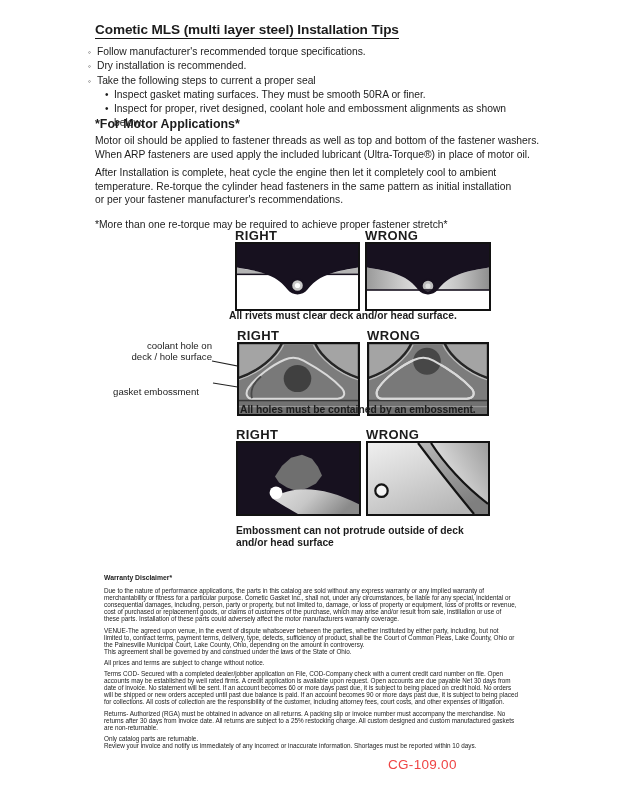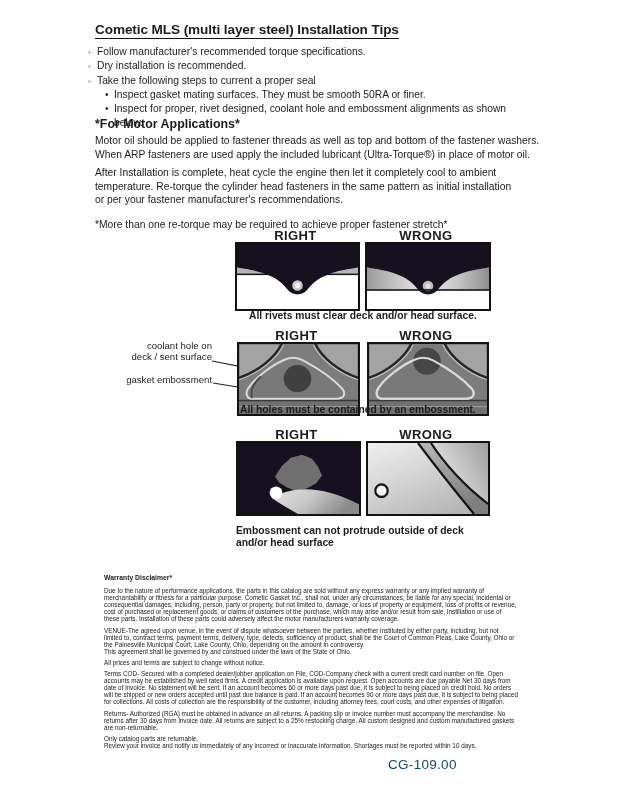--- a/index.html
+++ b/index.html
@@ -15,32 +15,32 @@
   .tip-marker{width:9px;font-size:8.5px;line-height:14.3px;}
   .sub{padding-left:17px;}
   .sub .tip-marker{font-size:10px;}
   
   #diesel-heading{left:95px;top:117px;font-size:12.4px;font-weight:bold;}
   .para{left:95px;font-size:10.3px;line-height:13.6px;width:450px;}
   #para1{top:134px;}
   #para2{top:166px;}
   #note{top:207px;margin-top:11px;}
   
-  .fig-label{font-size:13px;font-weight:700;letter-spacing:0.4px;text-align:center;}
+  .fig-label{font-size:13px;font-weight:700;letter-spacing:0.4px;text-align:left;}
   .fig-box{border:2.2px solid #121212;background:#fff;}
   .fig-box svg{display:block;width:100%;height:100%;}
   .fig-caption{font-size:10.3px;font-weight:bold;line-height:12.4px;}
   .side-label{font-size:9.6px;line-height:11.2px;text-align:right;width:112px;left:100px;}
   
   #disclaimer{left:104px;top:574px;width:414px;font-size:6.35px;line-height:7.1px;color:#222;}
   #disclaimer-heading{font-weight:bold;font-size:6.8px;margin-bottom:6px;}
   .dp{margin:0 0 4px 0;}
   .dp.tight{margin-bottom:0;}
   
-  #page-code{left:388px;top:757px;font-size:13.5px;letter-spacing:0.3px;color:#0c4a6e;}
+  #page-code{left:388px;top:757px;font-size:13.5px;letter-spacing:0.3px;color:#ef4444;}
 </style>
 </head>
 <body>
 
 <div id="page">
 
   <div class="abs" id="title">Cometic MLS (multi layer steel) Installation Tips</div>
 
   <div class="abs" id="tips">
     <div class="tip-row">
@@ -103,30 +103,30 @@
         </linearGradient>
       </defs>
       <rect width="122" height="65" fill="#ffffff"></rect>
       <path d="M0,23.5 C15,26 25,28 31.5,31 C41.5,35 46,39.5 51,45.5 C56.5,52 65.5,52 71,45.5 C76,39.5 80.5,35 90.5,31 C96.5,28 106.5,26 122,23.5 V45.8 H0 Z" fill="url(#g1w)"></path>
       <path d="M0,0 H122 V23.5 C106.5,26 96.5,28 90.5,31 C80.5,35 76,39.5 71,45.5 C65.5,52 56.5,52 51,45.5 C46,39.5 41.5,35 31.5,31 C25.5,28 15.5,26 0,23.5 Z" fill="#17111f"></path>
       <circle cx="61" cy="42" r="6.3" fill="#bdbdbd" stroke="#17111f" stroke-width="2"></circle>
       <circle cx="61" cy="42" r="2.6" fill="#e0e0e0"></circle>
       <rect x="0" y="45.2" width="122" height="1.6" fill="#17111f"></rect>
     </svg>
   </div>
-  <div class="abs fig-caption" style="left:249px;top:310px;">All rivets must clear deck and/or head surface.</div>
+  <div class="abs fig-caption" style="left:229px;top:310px;">All rivets must clear deck and/or head surface.</div>
 
   <div class="abs fig-label" style="left:237px;top:328px;width:119px;">RIGHT</div>
   <div class="abs fig-label" style="left:367px;top:328px;width:118px;">WRONG</div>
 
   <div class="abs side-label" style="top:340px;">
     <div>coolant hole on</div>
-    <div>deck / sent surface</div>
-  </div>
-  <div class="abs side-label" style="top:374px;">gasket embossment</div>
+    <div>deck / hole surface</div>
+  </div>
+  <div class="abs side-label" style="top:386px;text-align:center;">gasket embossment</div>
 
   <svg class="abs" style="left:208px;top:353px;" width="92" height="44">
     <line x1="4" y1="8" x2="86" y2="24" stroke="#222" stroke-width="1.1"></line>
     <line x1="5" y1="30" x2="54" y2="38" stroke="#222" stroke-width="1.1"></line>
   </svg>
 
   <div class="abs fig-box" style="left:237px;top:342px;width:119px;height:70px;">
     <svg viewBox="0 0 119 71" preserveAspectRatio="none">
       <rect width="119" height="71" fill="#7c7c7c"></rect>
       <rect y="57.5" width="119" height="13.5" fill="#717171"></rect>

